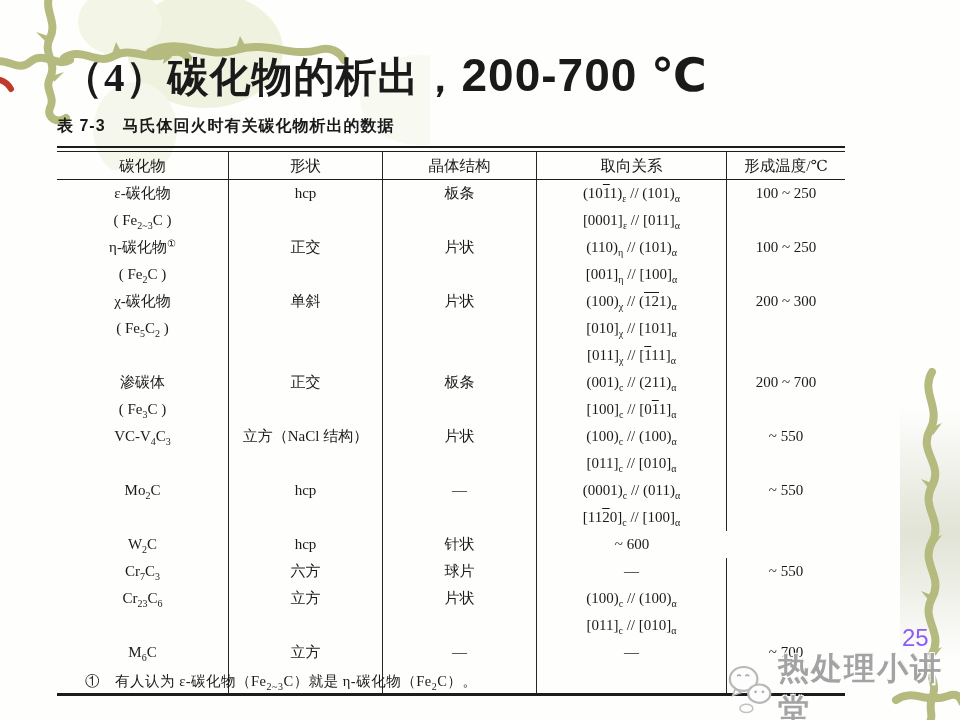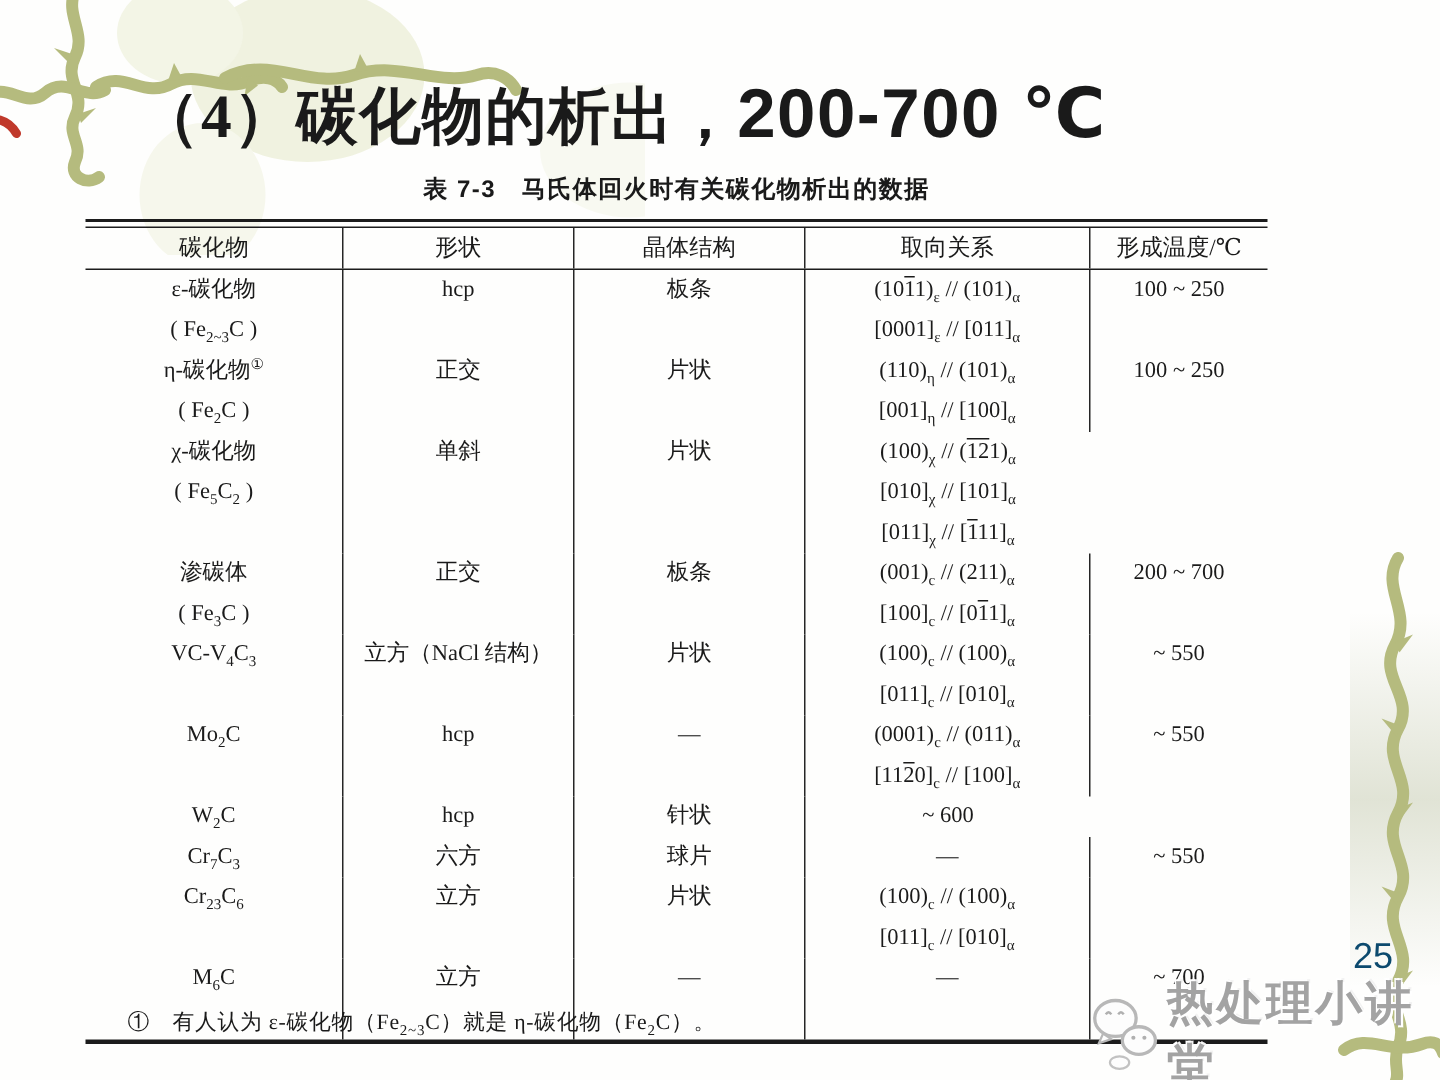--- a/index.html
+++ b/index.html
@@ -3,44 +3,44 @@
 <meta charset="utf-8">
 <style>
   html,body{margin:0;padding:0;}
   body{width:960px;height:720px;position:relative;overflow:hidden;
        background:#fefefd;font-family:"Liberation Serif","DejaVu Serif",serif;color:#1a1a1a;}
   .deco{position:absolute;pointer-events:none;}
   #deco-top{left:0;top:0;}
   #deco-right{right:0;top:368px;}
   
   .title{position:absolute;left:62px;top:48px;white-space:nowrap;letter-spacing:1px;}
-  .title .t1{font-family:"Liberation Serif","DejaVu Serif",serif;font-size:41px;font-weight:600;margin-left:30px;}
+  .title .t1{font-family:"Liberation Serif","DejaVu Serif",serif;font-size:41px;font-weight:600;}
   .title .t2{font-family:"Liberation Sans","DejaVu Sans",sans-serif;font-size:46px;font-weight:600;}
   
-  .caption{position:absolute;left:57px;top:116px;width:788px;text-align:center;
+  .caption{position:absolute;left:57px;top:116px;width:788px;text-align:left;
            font-family:"Liberation Sans","DejaVu Sans",sans-serif;font-size:16px;font-weight:bold;letter-spacing:1px;}
   
   .tbl{position:absolute;left:57px;top:146px;width:788px;border-top:2px solid #1c1c1c;border-bottom:3px solid #1c1c1c;}
   .tbl::before{content:"";position:absolute;left:0;top:3px;width:100%;border-top:1px solid #1c1c1c;}
   .row{display:grid;grid-template-columns:172px 154px 154px 190px 118px;}
   .hrow{border-bottom:1px solid #1c1c1c;padding-top:4px;}
   .hrow .c{height:27px;line-height:27px;font-size:15.5px;}
   .c{border-right:1px solid #262626;display:flex;flex-direction:column;align-items:center;
      justify-content:flex-start;font-size:15px;white-space:nowrap;}
   .c:last-child{border-right:none;}
   .ln{height:27px;line-height:27px;}
   .h1{height:27px}.h2{height:54px}.h3{height:81px}
   sub{font-size:10px;line-height:0;vertical-align:-4px;}
   sup{font-size:10px;line-height:0;vertical-align:5px;}
   .ov{text-decoration:overline;}
   
   .footnote{position:absolute;left:57px;top:672px;width:788px;padding-left:28px;font-size:14.5px;letter-spacing:0.5px;}
   
   .pagenum{position:absolute;left:902px;top:624px;font-family:"Liberation Sans","DejaVu Sans",sans-serif;
-           font-size:24px;color:#0c4a6e;}
+           font-size:24px;color:#8b5cf6;}
   
   .watermark{position:absolute;left:728px;top:648px;display:flex;align-items:center;gap:4px;z-index:5;}
   .wm-text{font-size:31px;font-weight:bold;color:#a3a3a3;letter-spacing:2px;
            text-shadow:1.5px 1.5px 0 #ffffff,-1px -1px 0 #ffffff,1px -1px 0 #f2f2f2;}
 </style>
 </head>
 <body>
 
 <svg id="deco-top" class="deco" width="430" height="170" viewBox="0 0 430 170">
   <ellipse cx="205" cy="50" rx="78" ry="58" fill="#f0f2e0"></ellipse>
@@ -149,20 +149,23 @@
         <div class="ln">单斜</div>
       </div>
     <div class="c">
         <div class="ln">片状</div>
       </div>
     <div class="c">
       <div class="ln">(100)<sub>χ</sub> //  (<span class="ov">12</span>1)<sub>α</sub></div>
       <div class="ln">[010]<sub>χ</sub> //  [101]<sub>α</sub></div>
       <div class="ln">[011]<sub>χ</sub> //  [<span class="ov">1</span>11]<sub>α</sub></div>
     </div>
+    <div class="c">
+        <div class="ln">200 ~ 300</div>
+      </div>
   </div>
 
   <div class="row h2">
     <div class="c">
       <div class="ln">渗碳体</div>
       <div class="ln">( Fe<sub>3</sub>C )</div>
     </div>
     <div class="c">
         <div class="ln">正交</div>
       </div>

